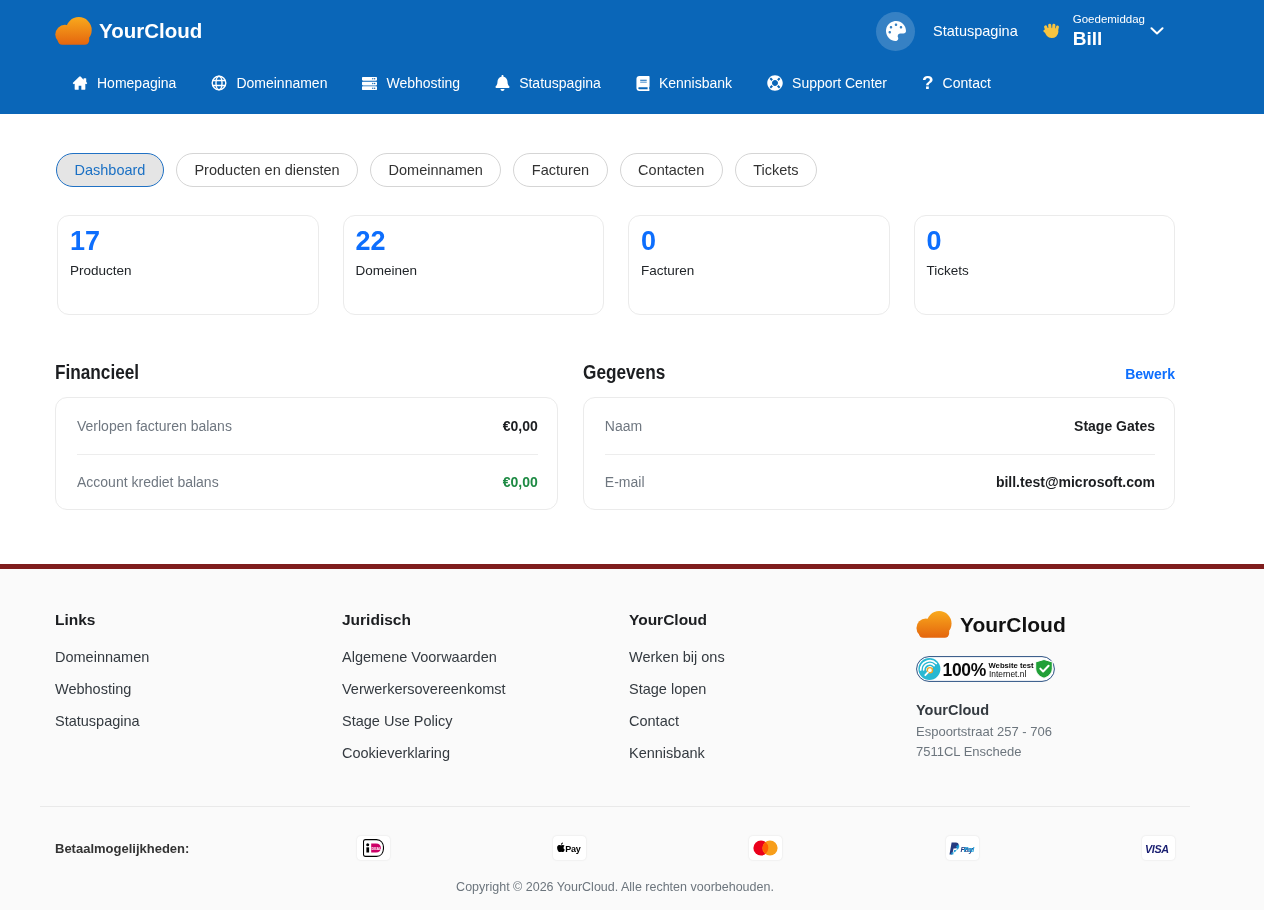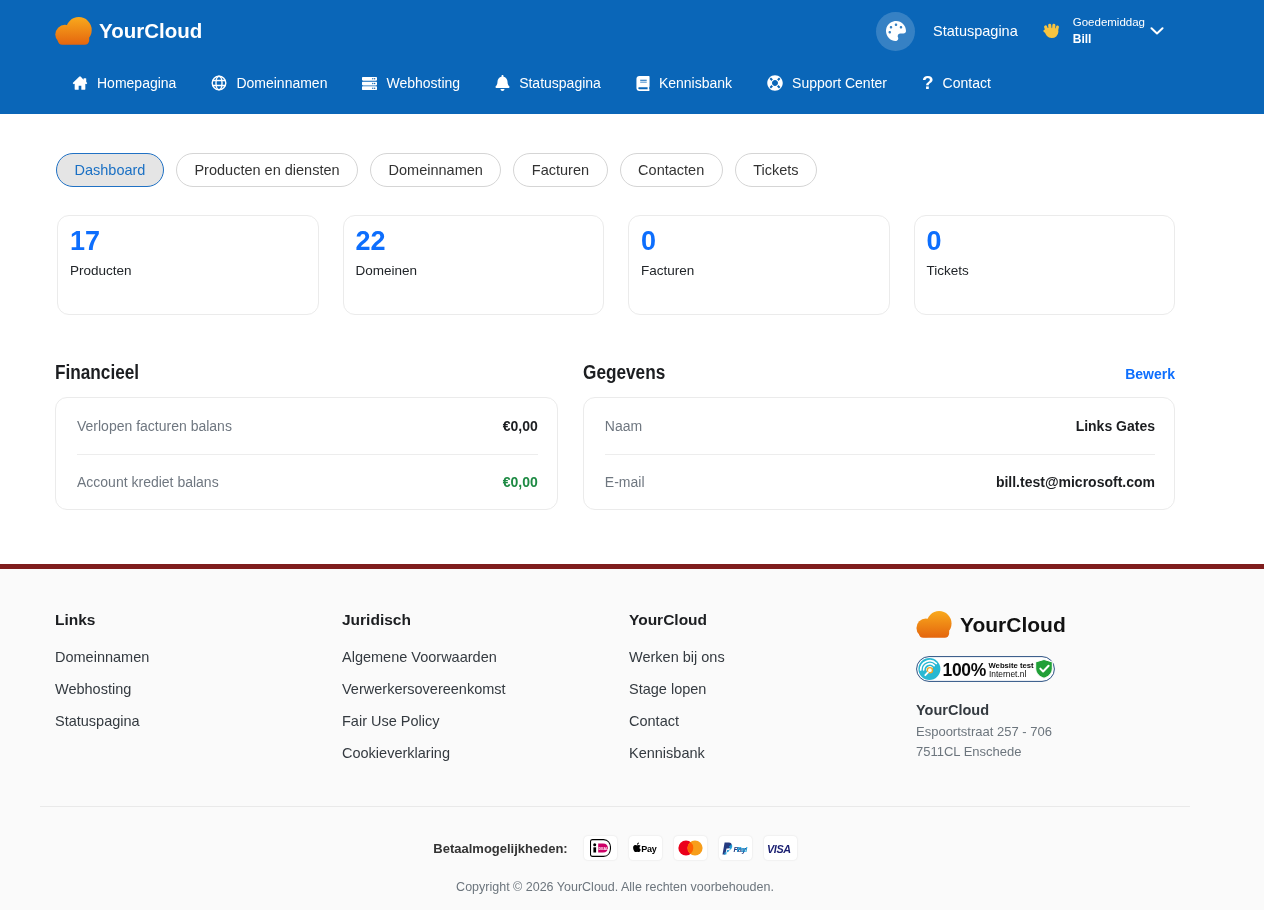--- a/index.html
+++ b/index.html
@@ -14,21 +14,21 @@
 .logo { display:flex; align-items:center; gap:7px; }
 .logo-txt { color:#fff; font-size:20.5px; font-weight:bold; letter-spacing:0; }
 .hspacer { flex:1; }
 .hright { display:flex; align-items:center; }
 .palette-btn { width:39px; height:39px; border-radius:50%; background:rgba(255,255,255,.18); display:flex; align-items:center; justify-content:center; }
 .winkel { color:#fff; font-size:14.5px; margin-left:18px; }
 .userbox { display:flex; align-items:center; margin-left:25px;justify-content:flex-end; }
 .hand { margin-right:13px; }
 .usertxt { line-height:1; }
 .greet { color:#fff; font-size:11.5px; margin-bottom:4px; }
-.uname { color:#fff; font-size:12px; font-weight:bold; }
+.uname { color:#fff; font-size:19px; font-weight:bold; }
 .chev { margin-left:5px; margin-right:11px; }
 .hrow2 { display:flex; align-items:center; gap:35px; margin-left:17px; height:42px; }
 .nav-item { display:flex; align-items:center; gap:9px; color:#fff; font-size:14px; }
 .nav-item svg { display:block; }
 
 
 .pills { display:flex; gap:12px; margin:39px 0 0 56px; }
 .pill { height:34px; display:flex; align-items:center; padding:0 17.5px; border-radius:17px; border:1px solid #d5d5d5; background:#fff; font-size:14.5px; color:#333; }
 .pill.active { border:1px solid #2071c4; background:#e5e5e5; color:#1a70c4; }
 
@@ -57,21 +57,21 @@
 .fcols { display:flex; width:1120px; margin-left:55px; padding-top:42px; }
 .fcol { width:287px; }
 .fhead { font-size:15.5px; font-weight:bold; color:#1c1e21; line-height:18px; margin-bottom:21px; }
 .fcol a { display:block; font-size:14.5px; color:#343a40; line-height:15px; margin-bottom:17px; }
 .flogo { display:flex; align-items:center; gap:8px; }
 .flogo-txt { font-size:21px; font-weight:bold; color:#111; }
 .fbadge { margin-top:18px; }
 .fco { font-size:14.5px; font-weight:bold; color:#343a40; margin:17px 0 0; line-height:15px; }
 .faddr { font-size:13px; color:#6c757d; margin-top:4px; line-height:20px; }
 .fhr { border:0; border-top:1px solid #e9e9e9; margin:28px 0 0 40px; width:1150px; }
-.payrow { display:flex; align-items:center; width:1120px; margin-left:55px; justify-content:center; margin-top:29px; gap:12px; }
+.payrow { display:flex; align-items:center; width:1120px; margin-left:55px; justify-content:space-between; margin-top:29px; gap:12px; }
 .paylab { font-size:13px; font-weight:bold; color:#333; margin-right:4px; }
 .paybox { width:33px; height:24px; background:#fff; border-radius:4px; box-shadow:0 0 2px rgba(0,0,0,.12); display:flex; align-items:center; justify-content:center; }
 .copy { width:1120px; margin-left:55px; text-align:center; font-size:12.5px; color:#6c757d; margin-top:20px; }
 </style>
 </head>
 <body>
 
 <header>
  <div class="hwrap">
   <div class="hrow1">
@@ -194,21 +194,21 @@
    </div>
   </div>
   <div class="sec2">
    <div class="sec-head">
           <span class="sec-title">Gegevens</span>
           <a class="bewerk">Bewerk</a>
         </div>
    <div class="sec-card">
     <div class="srow">
             <span class="skey">Naam</span>
-            <span class="sval">Links Gates</span>
+            <span class="sval">Stage Gates</span>
           </div>
     <div class="srow">
             <span class="skey">E-mail</span>
             <span class="sval">bill.test@microsoft.com</span>
           </div>
    </div>
   </div>
  </div>
 </main>
 
@@ -217,21 +217,21 @@
   <div class="fcol">
    <div class="fhead">Links</div>
    <a>Domeinnamen</a>
         <a>Webhosting</a>
         <a>Statuspagina</a>
   </div>
   <div class="fcol">
    <div class="fhead">Juridisch</div>
    <a>Algemene Voorwaarden</a>
         <a>Verwerkersovereenkomst</a>
-        <a>Fair Use Policy</a>
+        <a>Stage Use Policy</a>
         <a>Cookieverklaring</a>
   </div>
   <div class="fcol">
    <div class="fhead">YourCloud</div>
    <a>Werken bij ons</a>
         <a>Stage lopen</a>
         <a>Contact</a>
         <a>Kennisbank</a>
   </div>
   <div class="fcol" style="width:259px;">

